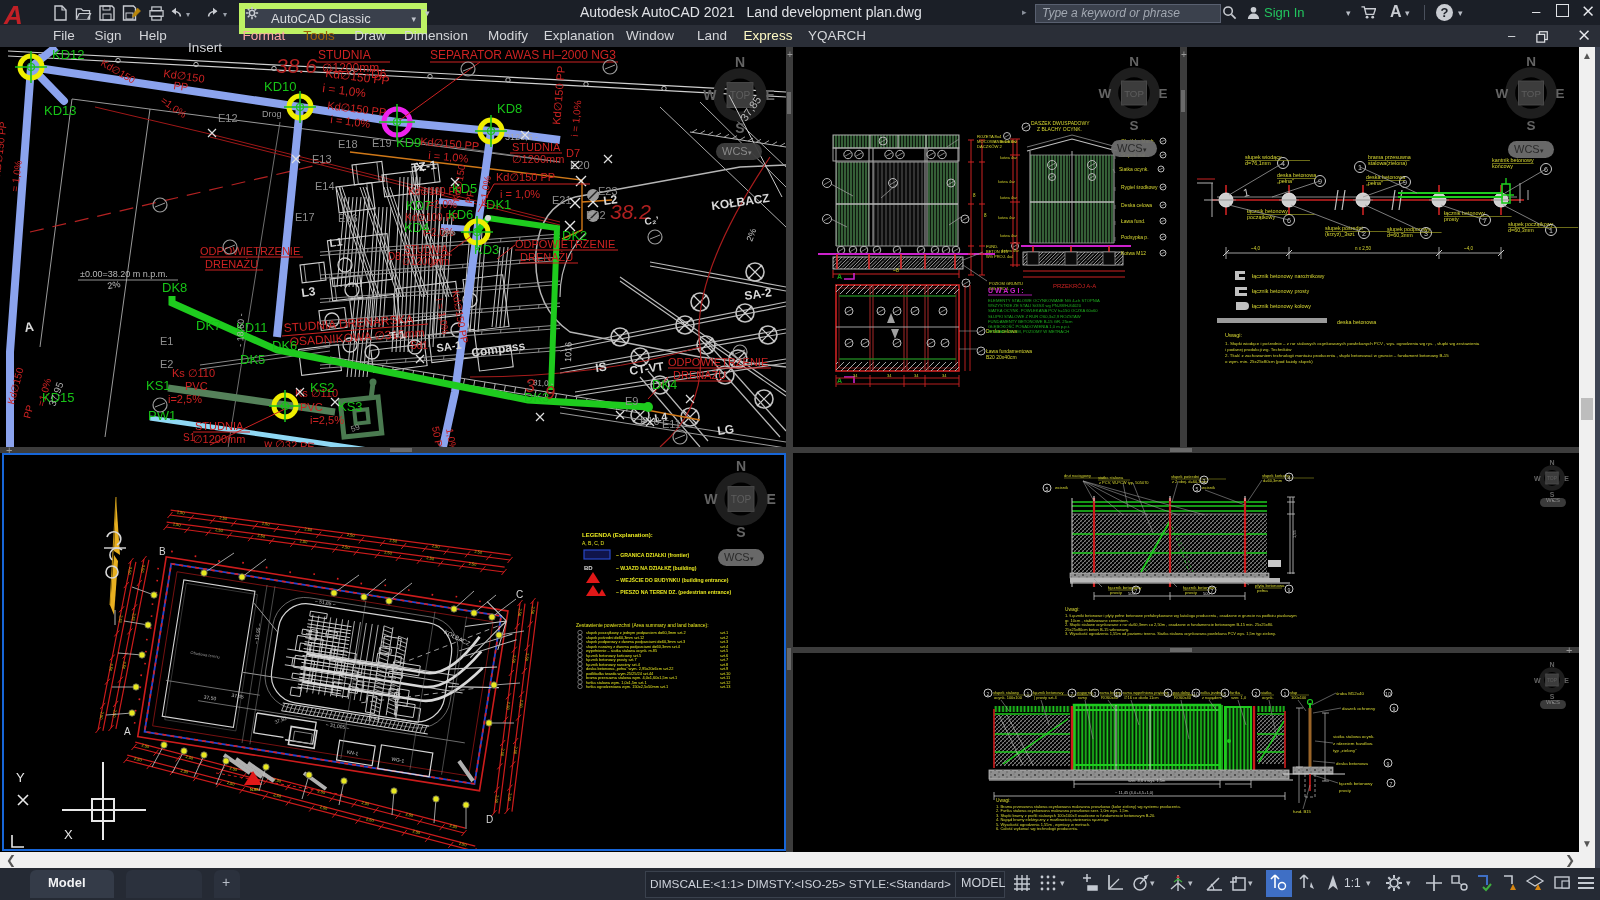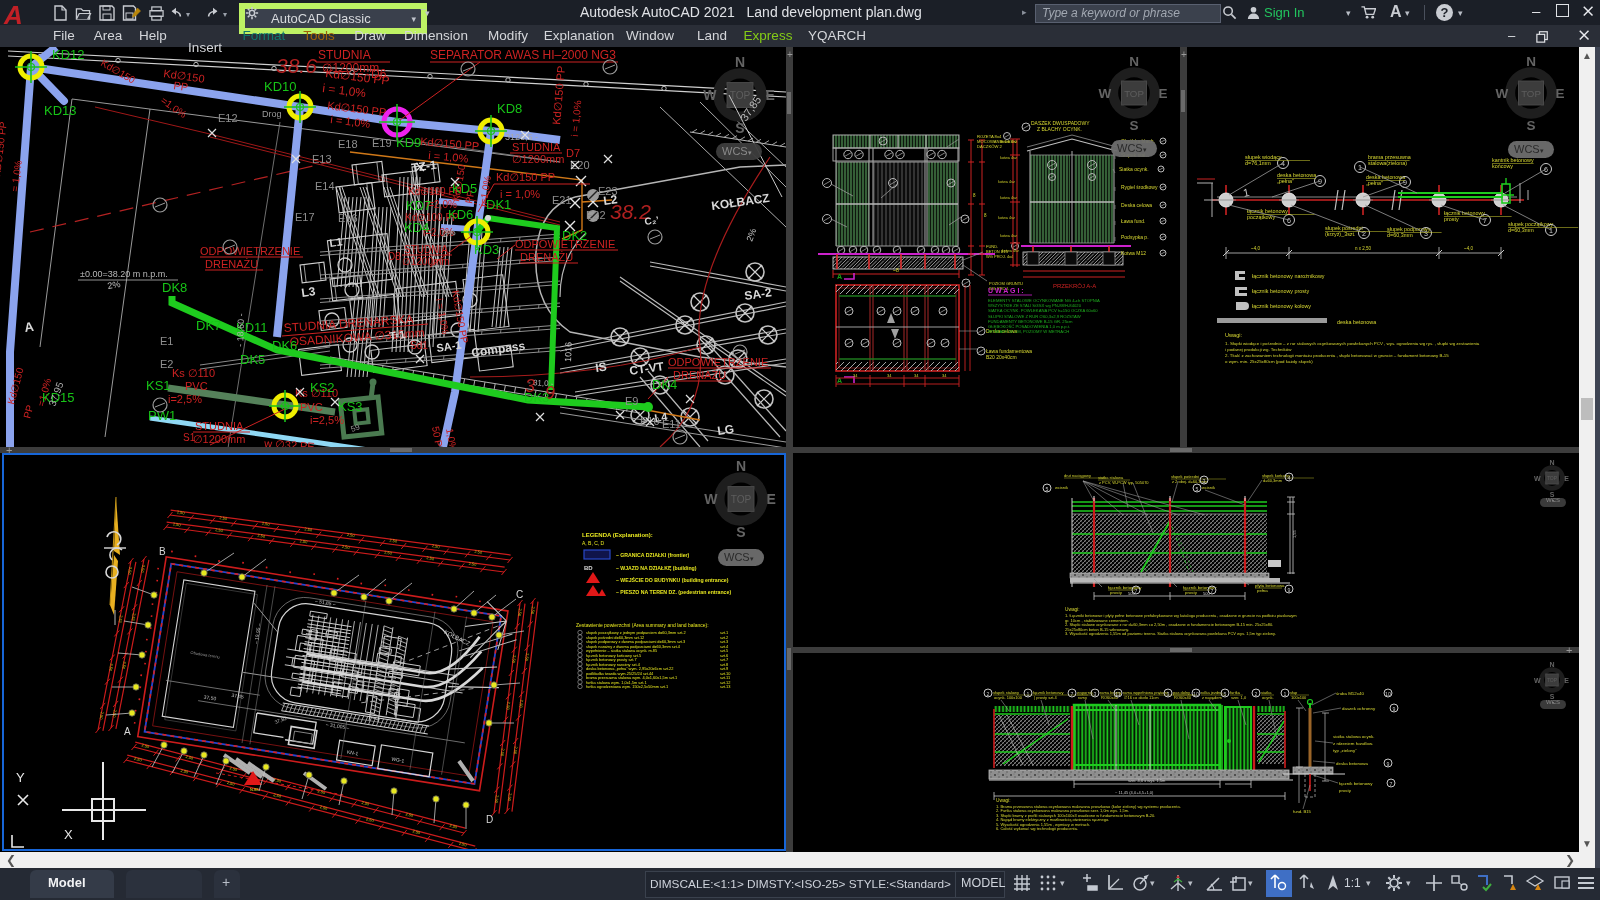--- a/index.html
+++ b/index.html
@@ -1786,32 +1786,32 @@
     <div style="position:absolute;left:1405px;top:8px;color:#b9bec6;font:9px 'Liberation Sans',sans-serif">▾</div>
     <div style="position:absolute;left:1424px;top:5px;width:1px;height:15px;background:#4a505c"></div>
     <div style="position:absolute;left:1436px;top:4px;width:17px;height:17px;border-radius:9px;background:#c9ccd2;color:#1b1f27;font:bold 13px 'Liberation Sans',sans-serif;text-align:center;line-height:17px">?</div>
     <div style="position:absolute;left:1458px;top:8px;color:#b9bec6;font:9px 'Liberation Sans',sans-serif">▾</div>
     <div style="position:absolute;left:1532px;top:2px;color:#dfe1e5;font:15px 'Liberation Sans',sans-serif">–</div>
     <div style="position:absolute;left:1556px;top:4px;width:11px;height:11px;border:1.5px solid #dfe1e5"></div>
     <svg style="position:absolute;left:1582px;top:5px" width="14" height="14" viewBox="0 0 16 16">
       <path d="M2 2l10 10M12 2L2 12" stroke="#e8eaee" stroke-width="1.7"></path>
     </svg>
     <div style="position:absolute;left:64px;top:28px;transform:translateX(-50%);color:#d4d6da;font:13.5px 'Liberation Sans',sans-serif">File</div>
-    <div style="position:absolute;left:108px;top:28px;transform:translateX(-50%);color:#d4d6da;font:13.5px 'Liberation Sans',sans-serif">Area</div>
+    <div style="position:absolute;left:108px;top:28px;transform:translateX(-50%);color:#d4d6da;font:13.5px 'Liberation Sans',sans-serif">Sign</div>
     <div style="position:absolute;left:153px;top:28px;transform:translateX(-50%);color:#d4d6da;font:13.5px 'Liberation Sans',sans-serif">Help</div>
     <div style="position:absolute;left:205px;top:40px;transform:translateX(-50%);color:#d4d6da;font:13.5px 'Liberation Sans',sans-serif">Insert</div>
-    <div style="position:absolute;left:264px;top:28px;transform:translateX(-50%);color:#0f766e;font:13.5px 'Liberation Sans',sans-serif">Format</div>
+    <div style="position:absolute;left:264px;top:28px;transform:translateX(-50%);color:#fca5a5;font:13.5px 'Liberation Sans',sans-serif">Format</div>
     <div style="position:absolute;left:319px;top:28px;transform:translateX(-50%);color:#a16207;font:13.5px 'Liberation Sans',sans-serif">Tools</div>
     <div style="position:absolute;left:370px;top:28px;transform:translateX(-50%);color:#d4d6da;font:13.5px 'Liberation Sans',sans-serif">Draw</div>
     <div style="position:absolute;left:436px;top:28px;transform:translateX(-50%);color:#d4d6da;font:13.5px 'Liberation Sans',sans-serif">Dimension</div>
     <div style="position:absolute;left:508px;top:28px;transform:translateX(-50%);color:#d4d6da;font:13.5px 'Liberation Sans',sans-serif">Modify</div>
     <div style="position:absolute;left:579px;top:28px;transform:translateX(-50%);color:#d4d6da;font:13.5px 'Liberation Sans',sans-serif">Explanation</div>
     <div style="position:absolute;left:650px;top:28px;transform:translateX(-50%);color:#d4d6da;font:13.5px 'Liberation Sans',sans-serif">Window</div>
     <div style="position:absolute;left:712px;top:28px;transform:translateX(-50%);color:#d4d6da;font:13.5px 'Liberation Sans',sans-serif">Land</div>
-    <div style="position:absolute;left:768px;top:28px;transform:translateX(-50%);color:#84cc16;font:13.5px 'Liberation Sans',sans-serif">Express</div>
+    <div style="position:absolute;left:768px;top:28px;transform:translateX(-50%);color:#fef9c3;font:13.5px 'Liberation Sans',sans-serif">Express</div>
     <div style="position:absolute;left:837px;top:28px;transform:translateX(-50%);color:#d4d6da;font:13.5px 'Liberation Sans',sans-serif">YQARCH</div>
     <div style="position:absolute;left:1508px;top:28px;color:#dfe1e5;font:13px 'Liberation Sans',sans-serif">–</div>
     <svg style="position:absolute;left:1536px;top:30px" width="13" height="13" viewBox="0 0 15 15">
       <rect x="4" y="2" width="9" height="9" fill="none" stroke="#dfe1e5" stroke-width="1.4"></rect>
       <rect x="1" y="5" width="9" height="9" fill="#2a2e37" stroke="#dfe1e5" stroke-width="1.4"></rect>
     </svg>
     <svg style="position:absolute;left:1578px;top:29px" width="14" height="14" viewBox="0 0 16 16">
       <path d="M2 2l10 10M12 2L2 12" stroke="#e8eaee" stroke-width="1.7"></path>
     </svg>
     <div style="position:absolute;left:0;top:868px;width:1600px;height:32px;background:#252a34"></div>

